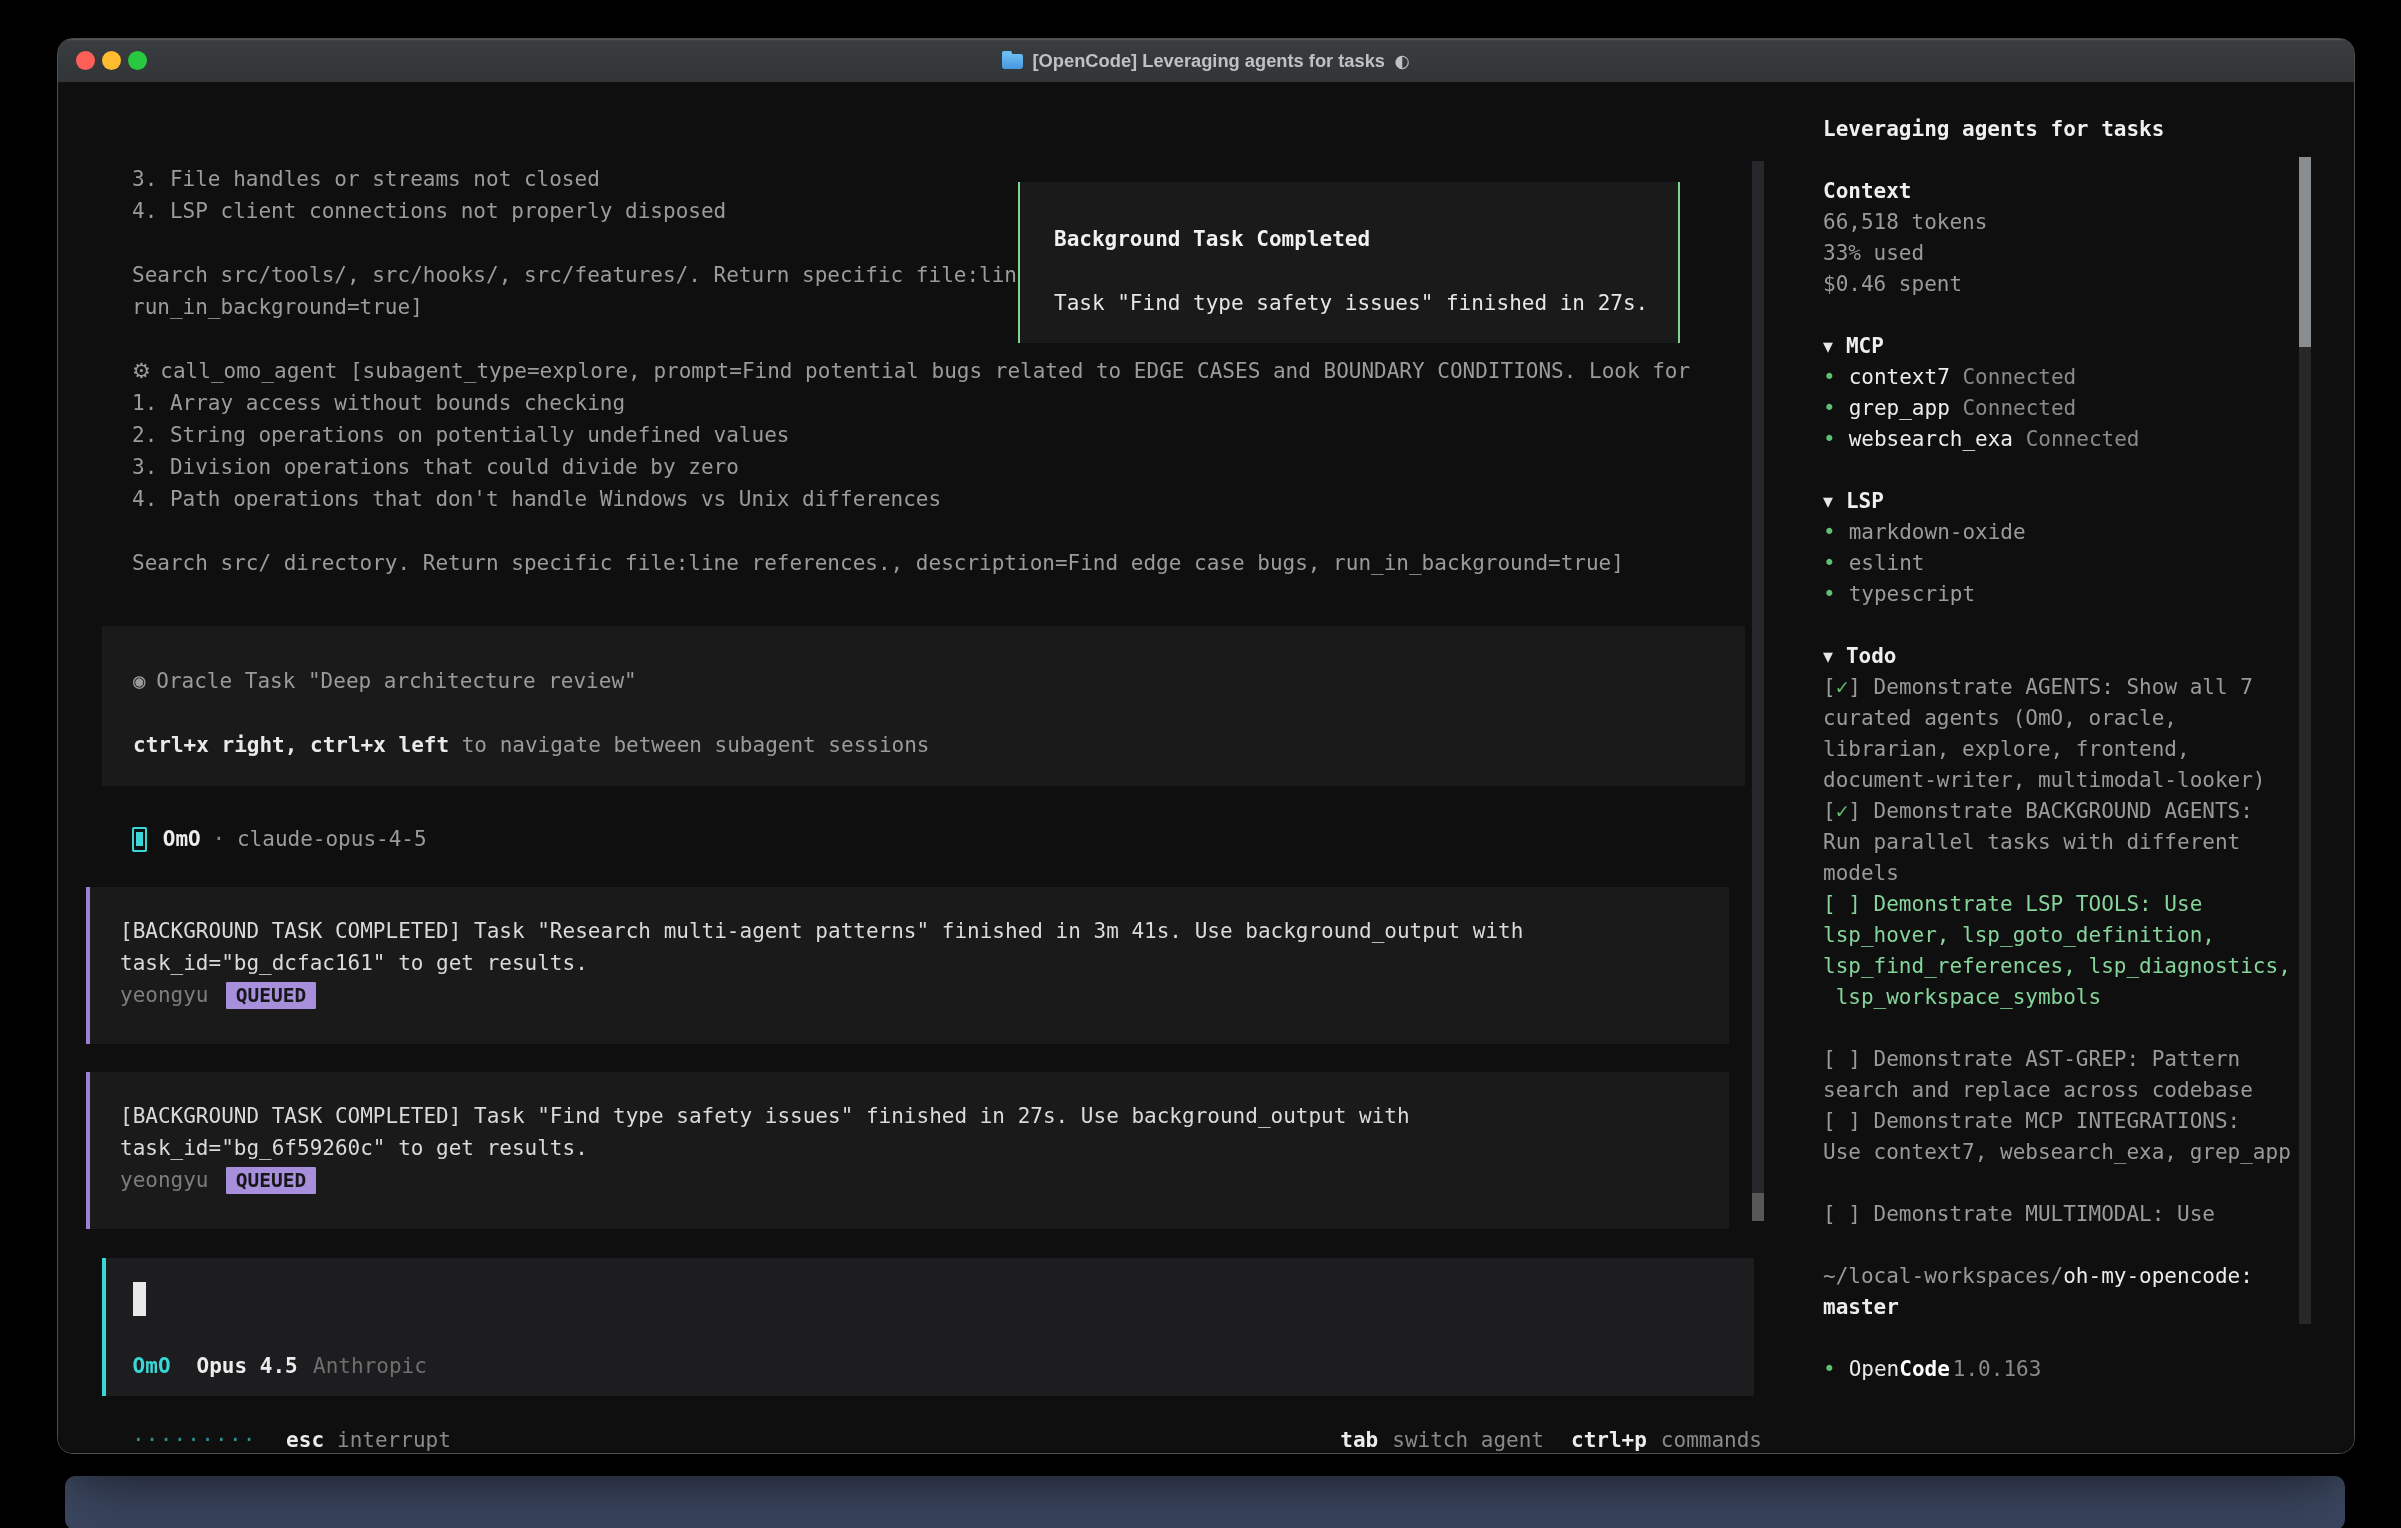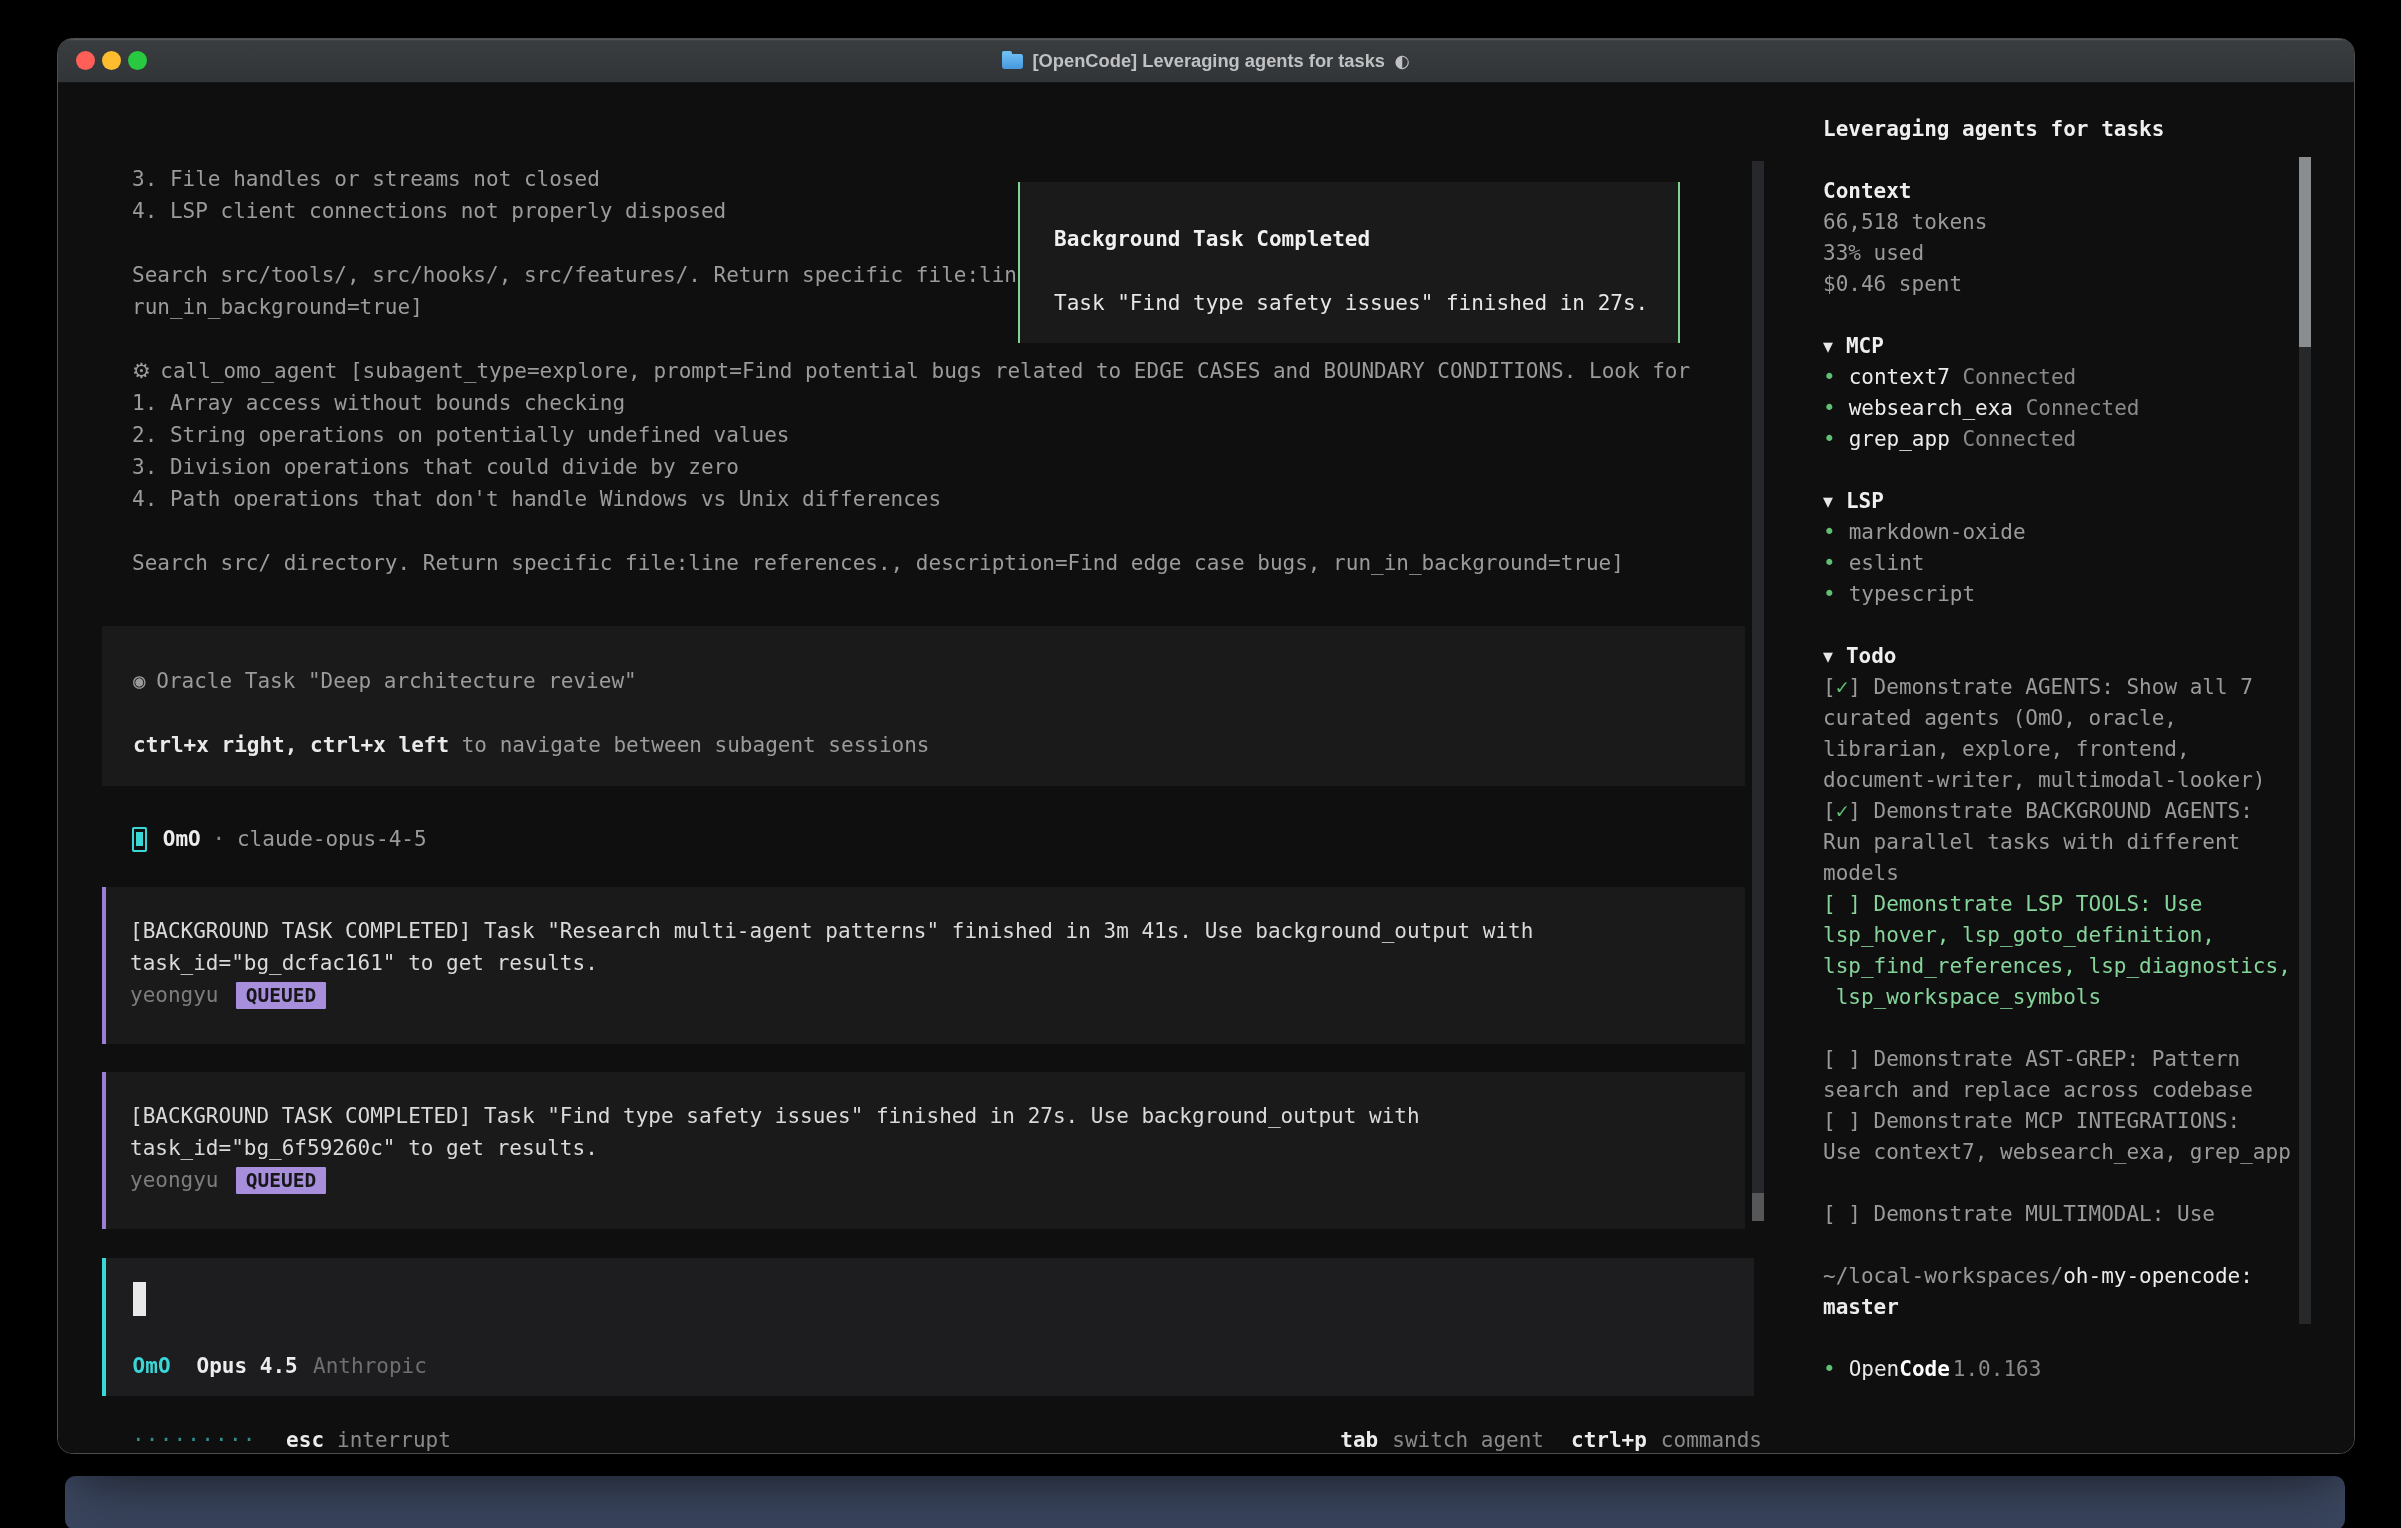--- a/index.html
+++ b/index.html
@@ -52,22 +52,22 @@
   .hint-rest { color:#9b9b9b; }
 
   .agent-header { position:absolute; left:74px; top:740px; display:flex; align-items:center; height:32px; }
   .omo-icon { width:15.4px; height:25px; border:2.4px solid #3bd6d6; border-radius:1.8px; margin-right:15.4px;
     display:flex; align-items:center; justify-content:center; }
   .omo-icon .fill { width:7px; height:14px; background:#3bd6d6; }
   .agent-name { font-size:21px; font-weight:bold; color:#ededed; white-space:pre; }
   .agent-sep { font-size:21px; color:#8a8a8a; margin:0 11.8px; }
   .agent-model { font-size:21px; color:#9b9b9b; white-space:pre; }
 
-  .task-block { position:absolute; left:44px; width:1643px; height:157px; background:#1a1a1b;
-    border-left:4.1px solid #9b7fd4; padding:28px 0 0 24px; }
+  .task-block { position:absolute; left:28px; width:1643px; height:157px; background:#1a1a1b;
+    border-left:4.1px solid #9b7fd4; padding:28px 0 0 30px; }
   .task-block.first { top:804px; } .task-block.second { top:989px; }
   .task-line { font-size:21px; color:#dadada; line-height:32px; min-height:32px; white-space:pre; }
   .author-row { display:flex; align-items:center; height:32px; }
   .author { font-size:21px; color:#7d7d7d; white-space:pre; }
   .badge { background:#a78fdb; color:#17171a; font-weight:bold; font-size:19.5px; line-height:27px;
     padding:0 9.5px; margin-left:17.7px; border-radius:1.2px; white-space:pre; }
 
   .input-box { position:absolute; left:44px; top:1175px; width:1652px; height:138px; background:#1d1d1f;
     border-left:4.1px solid #3bd6d6; padding:24px 0 0 26.6px; }
   .cursor { width:13px; height:34px; background:#e9e9e9; }
@@ -232,22 +232,22 @@
         <div class="sb-line">66,518 tokens</div>
         <div class="sb-line">33% used</div>
         <div class="sb-line">$0.46 spent</div>
         <div class="sb-blank"></div>
 
         <div class="sb-line sb-head-row">
           <span class="tri">▼</span>
           <span class="sb-heading">MCP</span>
         </div>
         <div class="sb-line"><span class="bullet">•</span><span class="sb-name">context7</span><span> </span><span class="sb-status">Connected</span></div>
+        <div class="sb-line"><span class="bullet">•</span><span class="sb-name">grep_app</span><span> </span><span class="sb-status">Connected</span></div>
         <div class="sb-line"><span class="bullet">•</span><span class="sb-name">websearch_exa</span><span> </span><span class="sb-status">Connected</span></div>
-        <div class="sb-line"><span class="bullet">•</span><span class="sb-name">grep_app</span><span> </span><span class="sb-status">Connected</span></div>
         <div class="sb-blank"></div>
 
         <div class="sb-line sb-head-row">
           <span class="tri">▼</span>
           <span class="sb-heading">LSP</span>
         </div>
         <div class="sb-line"><span class="bullet">•</span><span>markdown-oxide</span></div>
         <div class="sb-line"><span class="bullet">•</span><span>eslint</span></div>
         <div class="sb-line"><span class="bullet">•</span><span>typescript</span></div>
         <div class="sb-blank"></div>

